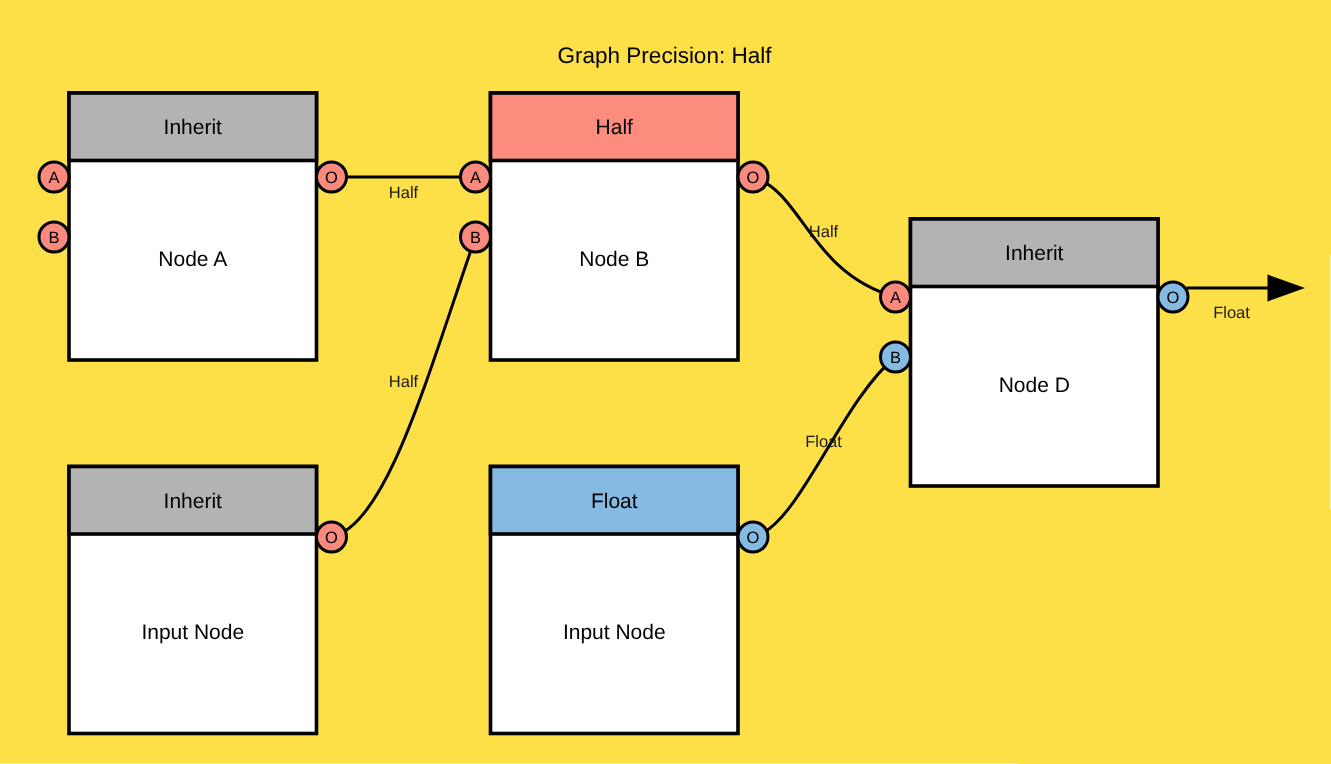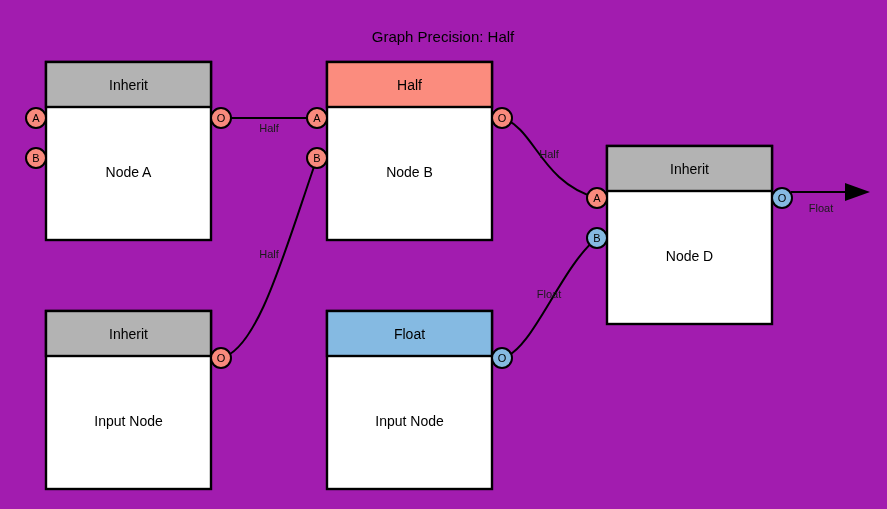--- a/index.html
+++ b/index.html
@@ -7,21 +7,21 @@
     padding: 0;
     background: #ffffff;
   }
   body {
     font-family: "Liberation Sans", sans-serif;
   }
   #canvas {
     position: relative;
     width: 887px;
     height: 509px;
-    background: #a21caf;
+    background: #fde047;
     overflow: hidden;
   }
   #graph-svg {
     position: absolute;
     left: 0;
     top: 0;
     width: 887px;
     height: 509px;
   }
   .graph-title {

